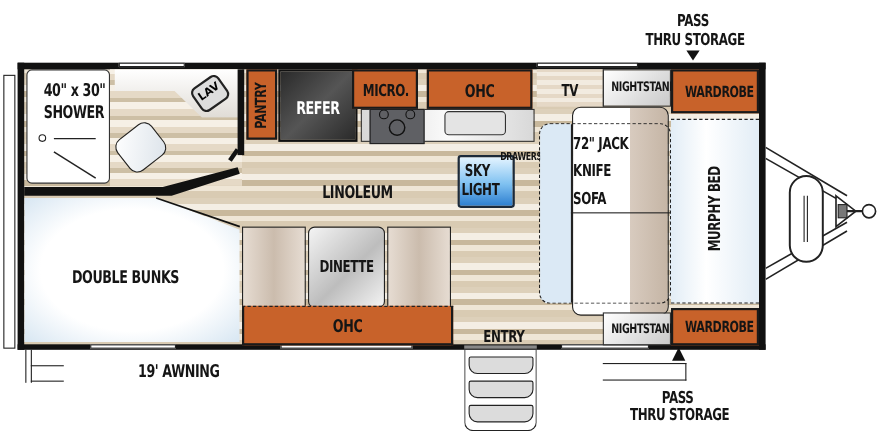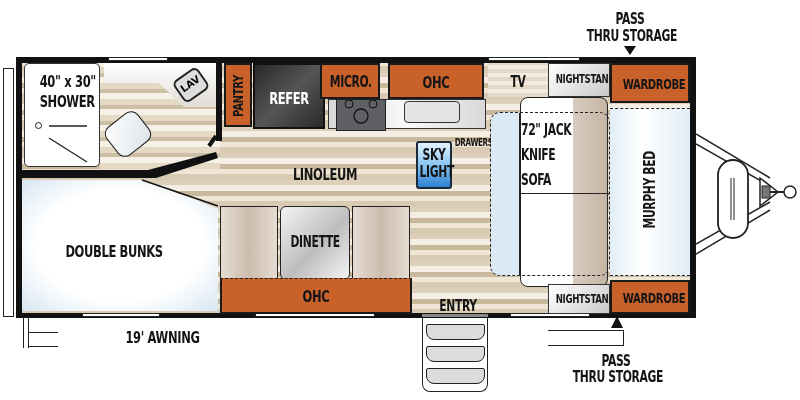--- a/index.html
+++ b/index.html
@@ -77,21 +77,21 @@
 <div class="abs" style="left:336px;top:99px;width:50px;height:32px;background:#5f6064;border:1.5px solid #222;box-sizing:border-box;">
   <svg width="48" height="30">
       <circle cx="24" cy="16" r="7" fill="none" stroke="#111" stroke-width="1.3"></circle>
       <circle cx="12" cy="4" r="4" fill="none" stroke="#111"></circle>
       <circle cx="36" cy="4" r="4" fill="none" stroke="#111"></circle>
     </svg>
 </div>
 <div class="abs" style="left:404px;top:101px;width:56px;height:22px;border:1.5px solid #333;border-radius:4px;background:#e4e4e4;box-sizing:border-box;"></div>
 
 <div class="lbl" style="left:280px;top:167px;width:90px;font-size:16px;">LINOLEUM</div>
-<div class="abs" style="left:416px;top:141px;width:36px;height:48px;background:linear-gradient(180deg,#e4f4ff,#7fc1f1 55%,#2e7fd0);border:2px solid #1c2a3a;border-radius:3px;box-sizing:border-box;">
+<div class="abs" style="left:416px;top:141px;width:52px;height:48px;background:linear-gradient(180deg,#e4f4ff,#7fc1f1 55%,#2e7fd0);border:2px solid #1c2a3a;border-radius:3px;box-sizing:border-box;">
   <div class="lbl" style="left:-4px;top:5px;width:40px;font-size:15px;">SKY</div>
   <div class="lbl" style="left:-4px;top:22px;width:40px;font-size:15px;">LIGHT</div>
 </div>
 <div class="lbl" style="left:448px;top:138px;width:48px;font-size:10px;">DRAWERS</div>
 
 <div class="abs" style="left:488px;top:63px;width:60px;height:34px;background:repeating-linear-gradient(0deg,#e5d8c6 0 4px,#f2ebe0 4px 8px);border-right:1px solid #333;">
   <div class="lbl" style="left:10px;top:12px;width:40px;font-size:15px;">TV</div>
 </div>
 <div class="abs" style="left:548px;top:63px;width:62px;height:34px;background:linear-gradient(135deg,#fff,#c9c9c9);border:1px solid #333;box-sizing:border-box;">
   <div class="lbl" style="left:-2px;top:9px;width:62px;font-size:12px;">NIGHTSTAND</div>

